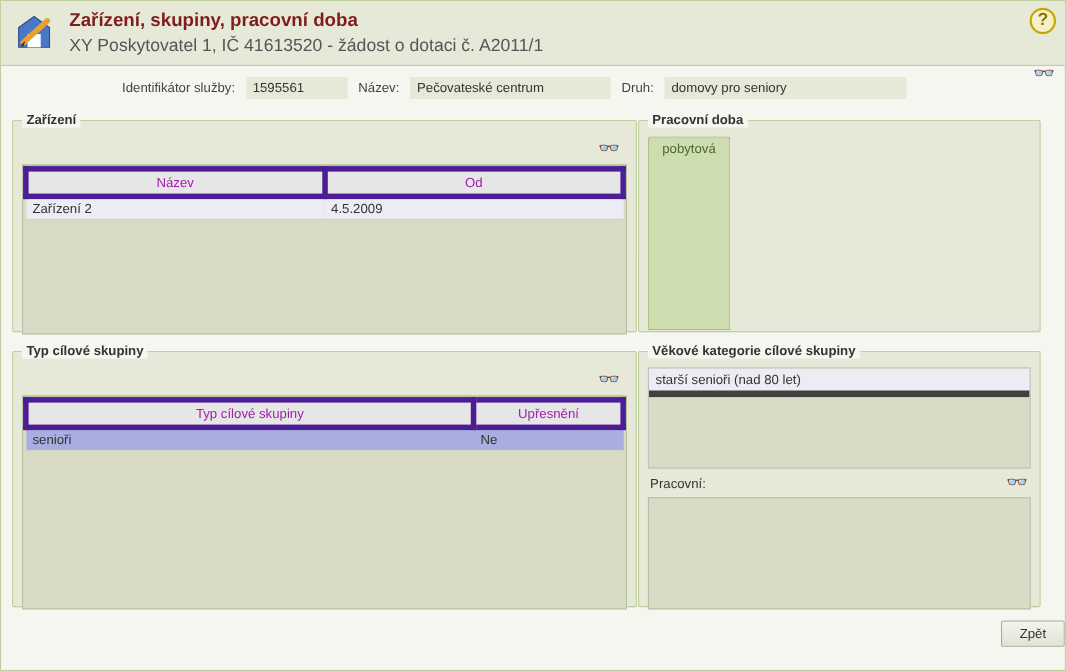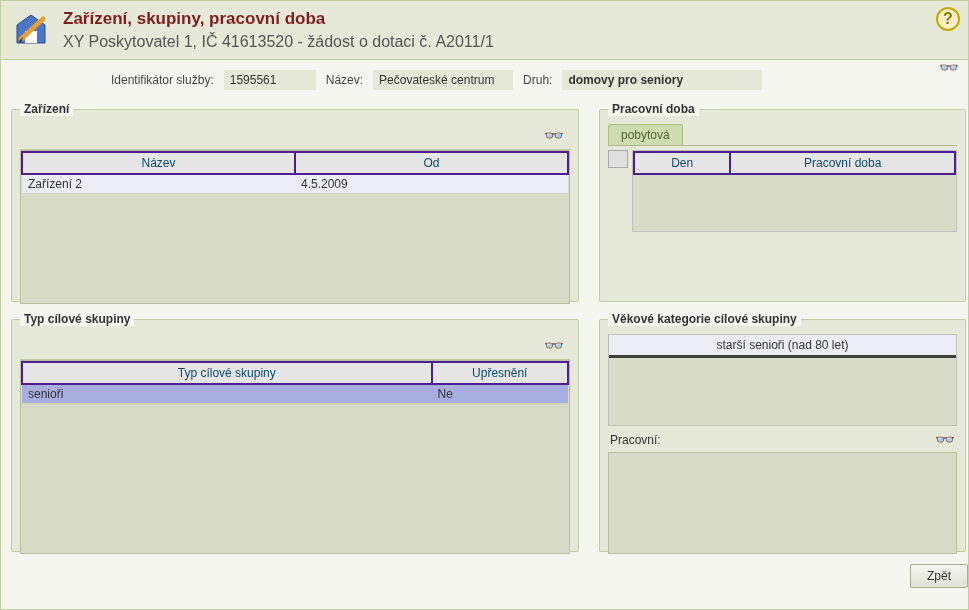--- a/index.html
+++ b/index.html
@@ -50,44 +50,44 @@
     cursor: pointer;
     font-size: 16px;
     line-height: 1;
   }
   .glasses-icon-sm.top-right {
     position: absolute;
     right: 10px;
     top: 60px;
     color: #d88;
   }
-  .main { padding: 10px 2px 4px 10px; }
+  .main { padding: 10px 22px 4px 10px; }
   .info-row {
     display: flex;
     gap: 10px;
     align-items: center;
     margin-bottom: 12px;
     padding: 0 100px;
   }
   .info-row label { color: #444; white-space: nowrap; }
   .info-row .field {
     background: #e6e9d8;
     border: none;
     padding: 3px 6px;
     min-height: 18px;
   }
   .f-id { width: 92px; }
-  .f-name { width: 140px; }
-  .f-type { width: 200px; font-weight: bold; }
+  .f-name { width: 182px; }
+  .f-type { width: 220px; }
 
   .grid {
     display: grid;
     grid-template-columns: 568px 1fr;
     grid-template-rows: 200px 240px;
-    gap: 10px 20px;
+    gap: 10px 1px;
   }
 
   fieldset {
     border: 1px solid #c0cfa0;
     background: #e6e9d8;
     position: relative;
     padding: 8px;
     border-radius: 2px;
   }
   fieldset legend {
@@ -111,25 +111,25 @@
     padding: 4px 6px;
     text-align: right;
     min-height: 26px;
   }
   .panel-header-area .glasses-icon-sm { color: #bbb; }
   .panel-header-area .glasses-icon-sm.active { color: #d88; }
 
   table { width: 100%; border-collapse: collapse; table-layout: fixed; }
   thead th {
     background: #e6e6e6;
-    border: 2px solid #4c1d95;
+    border: 5px solid #4c1d95;
     padding: 3px 6px;
     font-weight: normal;
     text-align: center;
-    color: #0c4a6e;
+    color: #a21caf;
     margin-left: 48px;
   }
   tbody td {
     padding: 2px 6px;
     border-bottom: 1px solid #d0d4c0;
     background: #ecedf4;
   }
   tbody tr.selected td { background: #a8aee0; }
 
   
@@ -180,22 +180,21 @@
   .vk-panel { display: flex; flex-direction: column; height: 100%; }
   .vk-list {
     border: 1px solid #c0c0c0;
     background: #d8dcc6;
     flex: 0 0 92px;
     overflow: hidden;
   }
   .vk-list .row {
     background: #ecedf4;
     padding: 3px 6px;
-    border-bottom: 3px solid #404040;
-    text-align: center;
+    border-bottom: 6px solid #404040;
   }
   .upresneni-row {
     display: flex;
     justify-content: space-between;
     align-items: center;
     padding: 6px 2px 4px;
   }
   .upresneni-box {
     border: 1px solid #b8c0a0;
     background: #d8dcc6;
@@ -212,21 +211,21 @@
     border: 1px solid #a8ae90;
     padding: 4px 16px;
     cursor: pointer;
     color: #333;
     font-size: 12px;
     border-radius: 2px;
   }
 
   .zarizeni-body, .typ-body { display: flex; flex-direction: column; height: 180px; }
   .typ-body { height: 220px; }
-  .pd-body { height: 180px; display: flex; flex-direction: column; }
+  .pd-body { height: 180px; display: flex; flex-direction: row; }
   .vk-body { height: 220px; }
 </style>
 </head>
 <body>
 
 <div class="header">
   <div class="header-left">
     <span class="header-icon">
       <svg viewBox="0 0 40 40" width="40" height="40">
         <polygon points="20,6 34,16 34,34 6,34 6,16" fill="#4a78c8" stroke="#2a4a88" stroke-width="1"></polygon>
@@ -280,34 +279,20 @@
         </div>
       </div>
     </fieldset>
 
     <fieldset>
       <legend>Pracovní doba</legend>
       <div class="pd-body">
         <div class="tab-row">
           <div class="tab">pobytová</div>
         </div>
-        <div style="display:flex; gap:4px; flex:1;">
-          <button class="small-btn"></button>
-          <div class="inner-list" style="flex:1;">
-            <table>
-              <thead>
-                  <tr>
-                <th style="width:30%">Den</th>
-                <th>Pracovní doba</th>
-              </tr>
-                </thead>
-              <tbody></tbody>
-            </table>
-          </div>
-        </div>
       </div>
     </fieldset>
 
     <fieldset>
       <legend>Typ cílové skupiny</legend>
       <div class="typ-body">
         <div class="panel-header-area">
           <span class="glasses-icon-sm active">👓</span>
         </div>
         <div class="panel-body" style="flex:1;">

